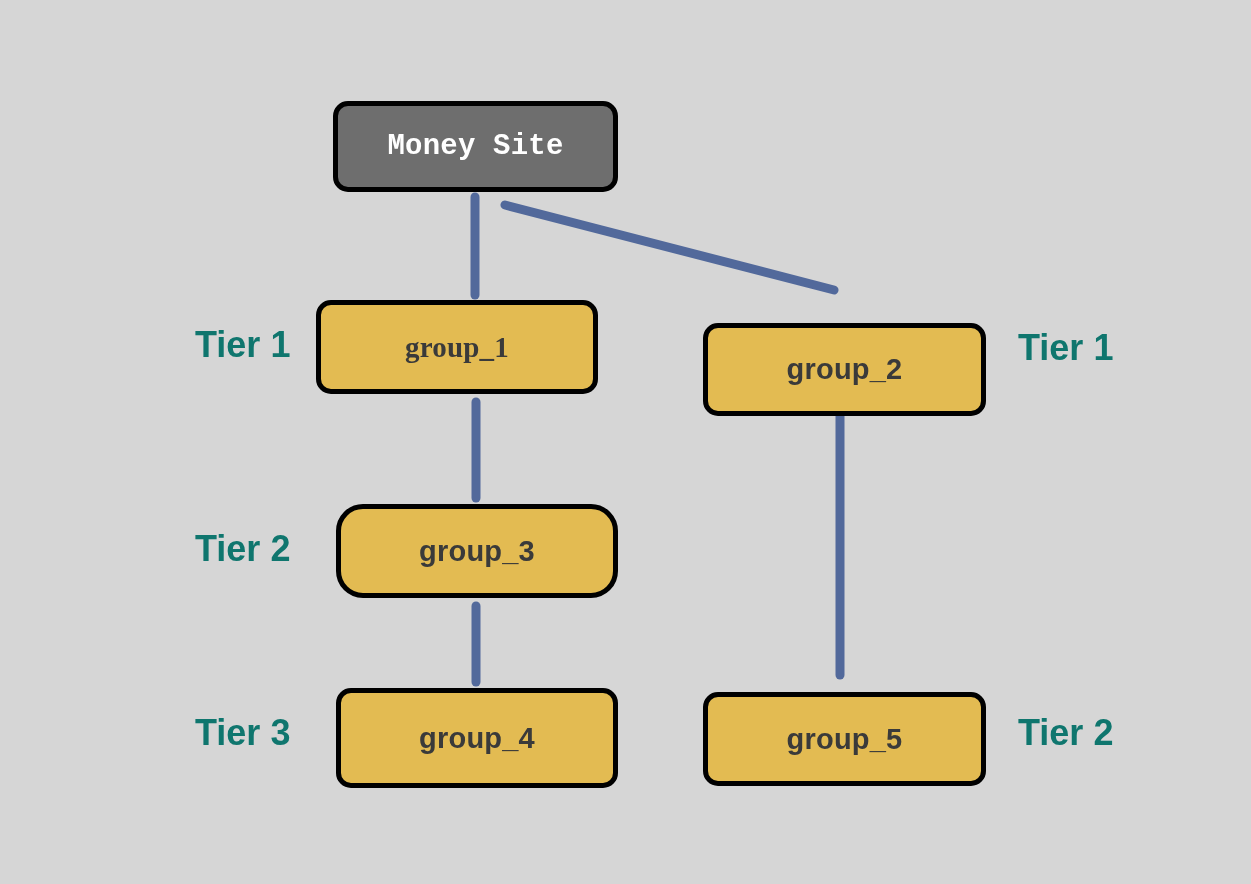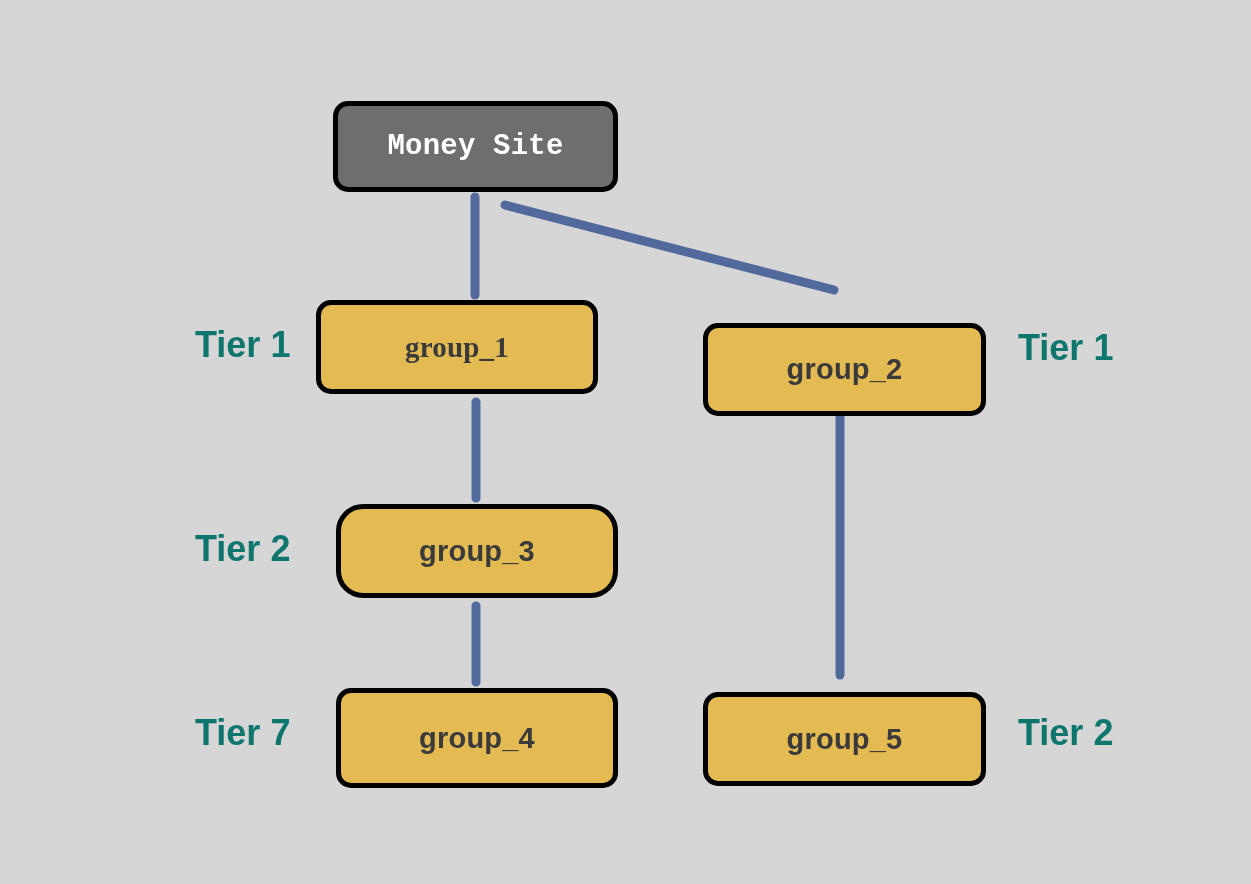--- a/index.html
+++ b/index.html
@@ -101,17 +101,17 @@
         <span class="node-label">group_4</span>
       </div>
       <div class="node node-group" style="left: 703px; top: 692px; width: 283px; height: 94px;">
         <span class="node-label">group_5</span>
       </div>
     </div>
   <div id="tier-label-layer">
       <div class="tier-label" style="left: 195px; top: 324px;">Tier 1</div>
       <div class="tier-label align-right" style="left: 1018px; top: 327px;">Tier 1</div>
       <div class="tier-label" style="left: 195px; top: 528px;">Tier 2</div>
-      <div class="tier-label" style="left: 195px; top: 712px;">Tier 7</div>
+      <div class="tier-label" style="left: 195px; top: 712px;">Tier 3</div>
       <div class="tier-label align-right" style="left: 1018px; top: 712px;">Tier 2</div>
     </div>
 
 </div>
 
 </body></html>

